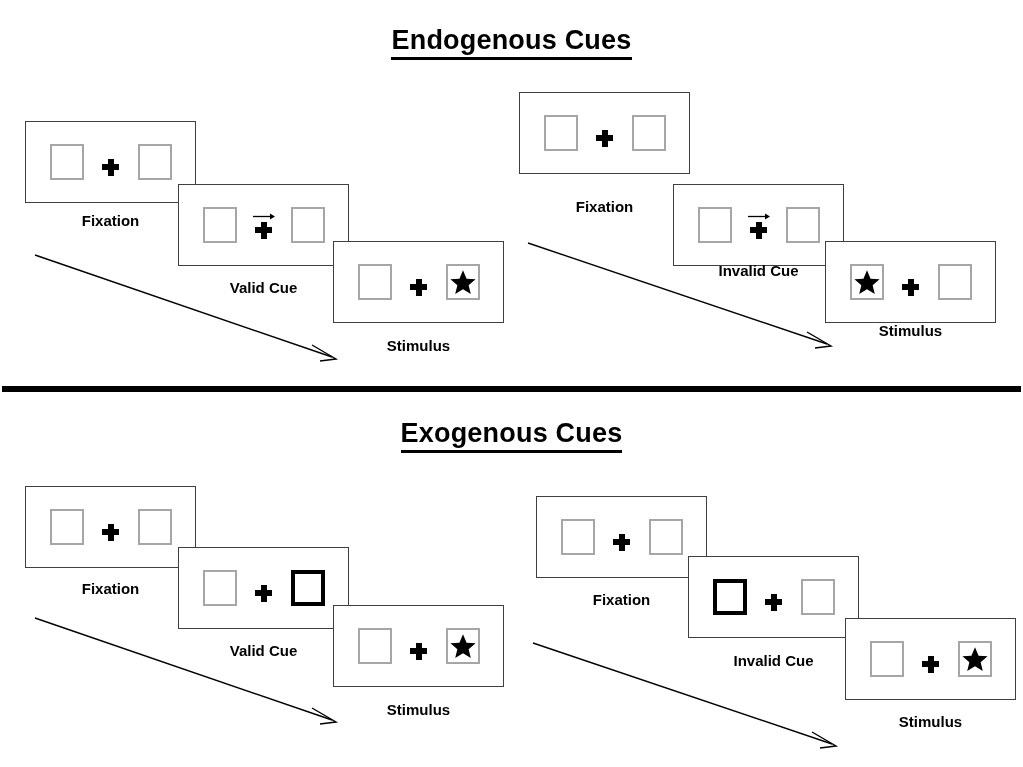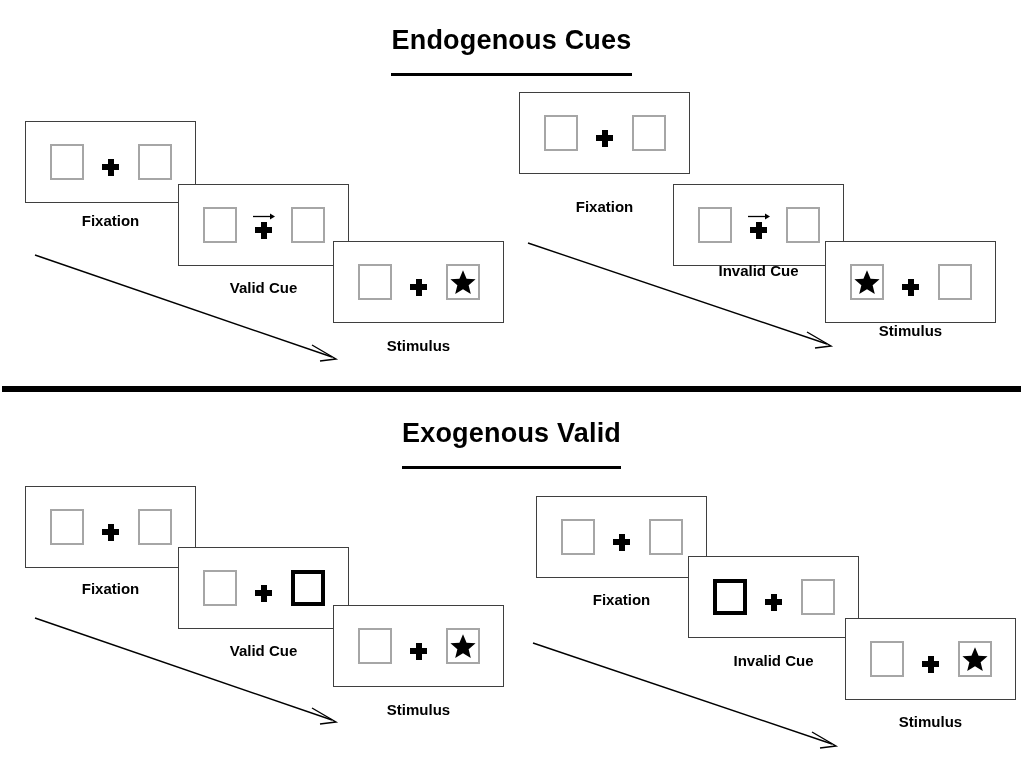--- a/index.html
+++ b/index.html
@@ -29,21 +29,21 @@
     position: absolute;
     width: 1023px;
     text-align: center;
     font-size: 27px;
     font-weight: bold;
     letter-spacing: 0.2px;
     white-space: nowrap;
   }
   .section-title span.tx {
     border-bottom: 3px solid #000;
-    padding-bottom: 18px;
+    padding-bottom: 2px;
   }
 
   
   .divider {
     position: absolute;
     background: #000;
   }
 
   
   .frame {
@@ -258,21 +258,21 @@
         </div>
         <div class="box"></div>
       </div>
     </div>
   </div>
   <div class="caption" style="left:825px; top:322px; width:171px;">Stimulus</div>
 
   <div class="divider" style="left:2px; top:386px; width:1019px; height:6px;"></div>
 
   <div class="section-title" style="left:0; top:418px;">
-    <span class="tx">Exogenous Valid</span>
+    <span class="tx">Exogenous Cues</span>
   </div>
 
   <svg class="flow-arrow" style="left:20px; top:608px; width:340px; height:125px;" viewBox="0 0 340 125">
     <line x1="15" y1="10" x2="312" y2="112" stroke="#000" stroke-width="1.4"></line>
     <polyline points="292,100 316,114 300,116" fill="none" stroke="#000" stroke-width="1.4"></polyline>
   </svg>
 
   <div class="frame" style="left:25px; top:486px; width:171px; height:82px;">
     <div class="frame-inner">
       <div class="cellrow">

